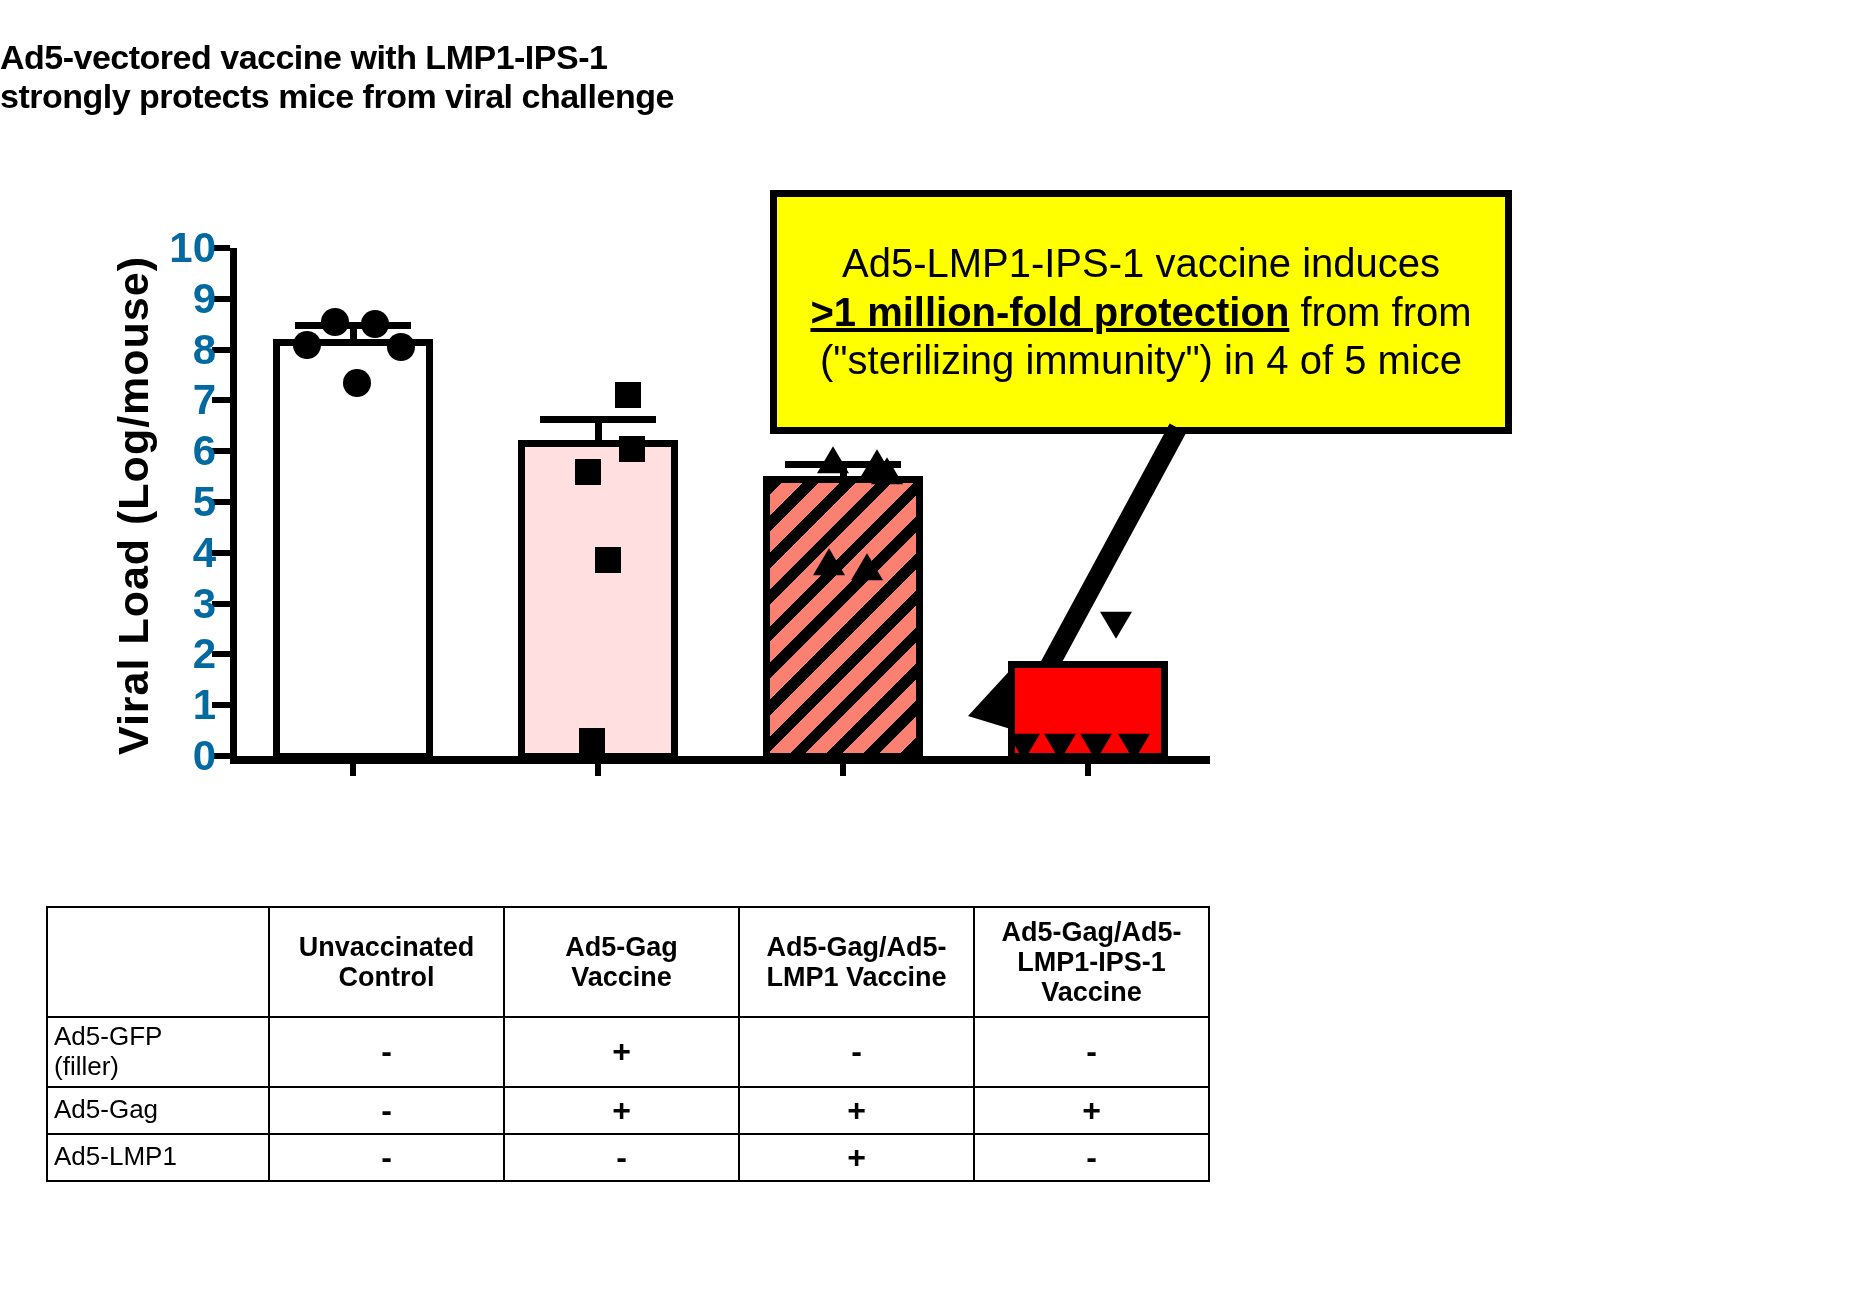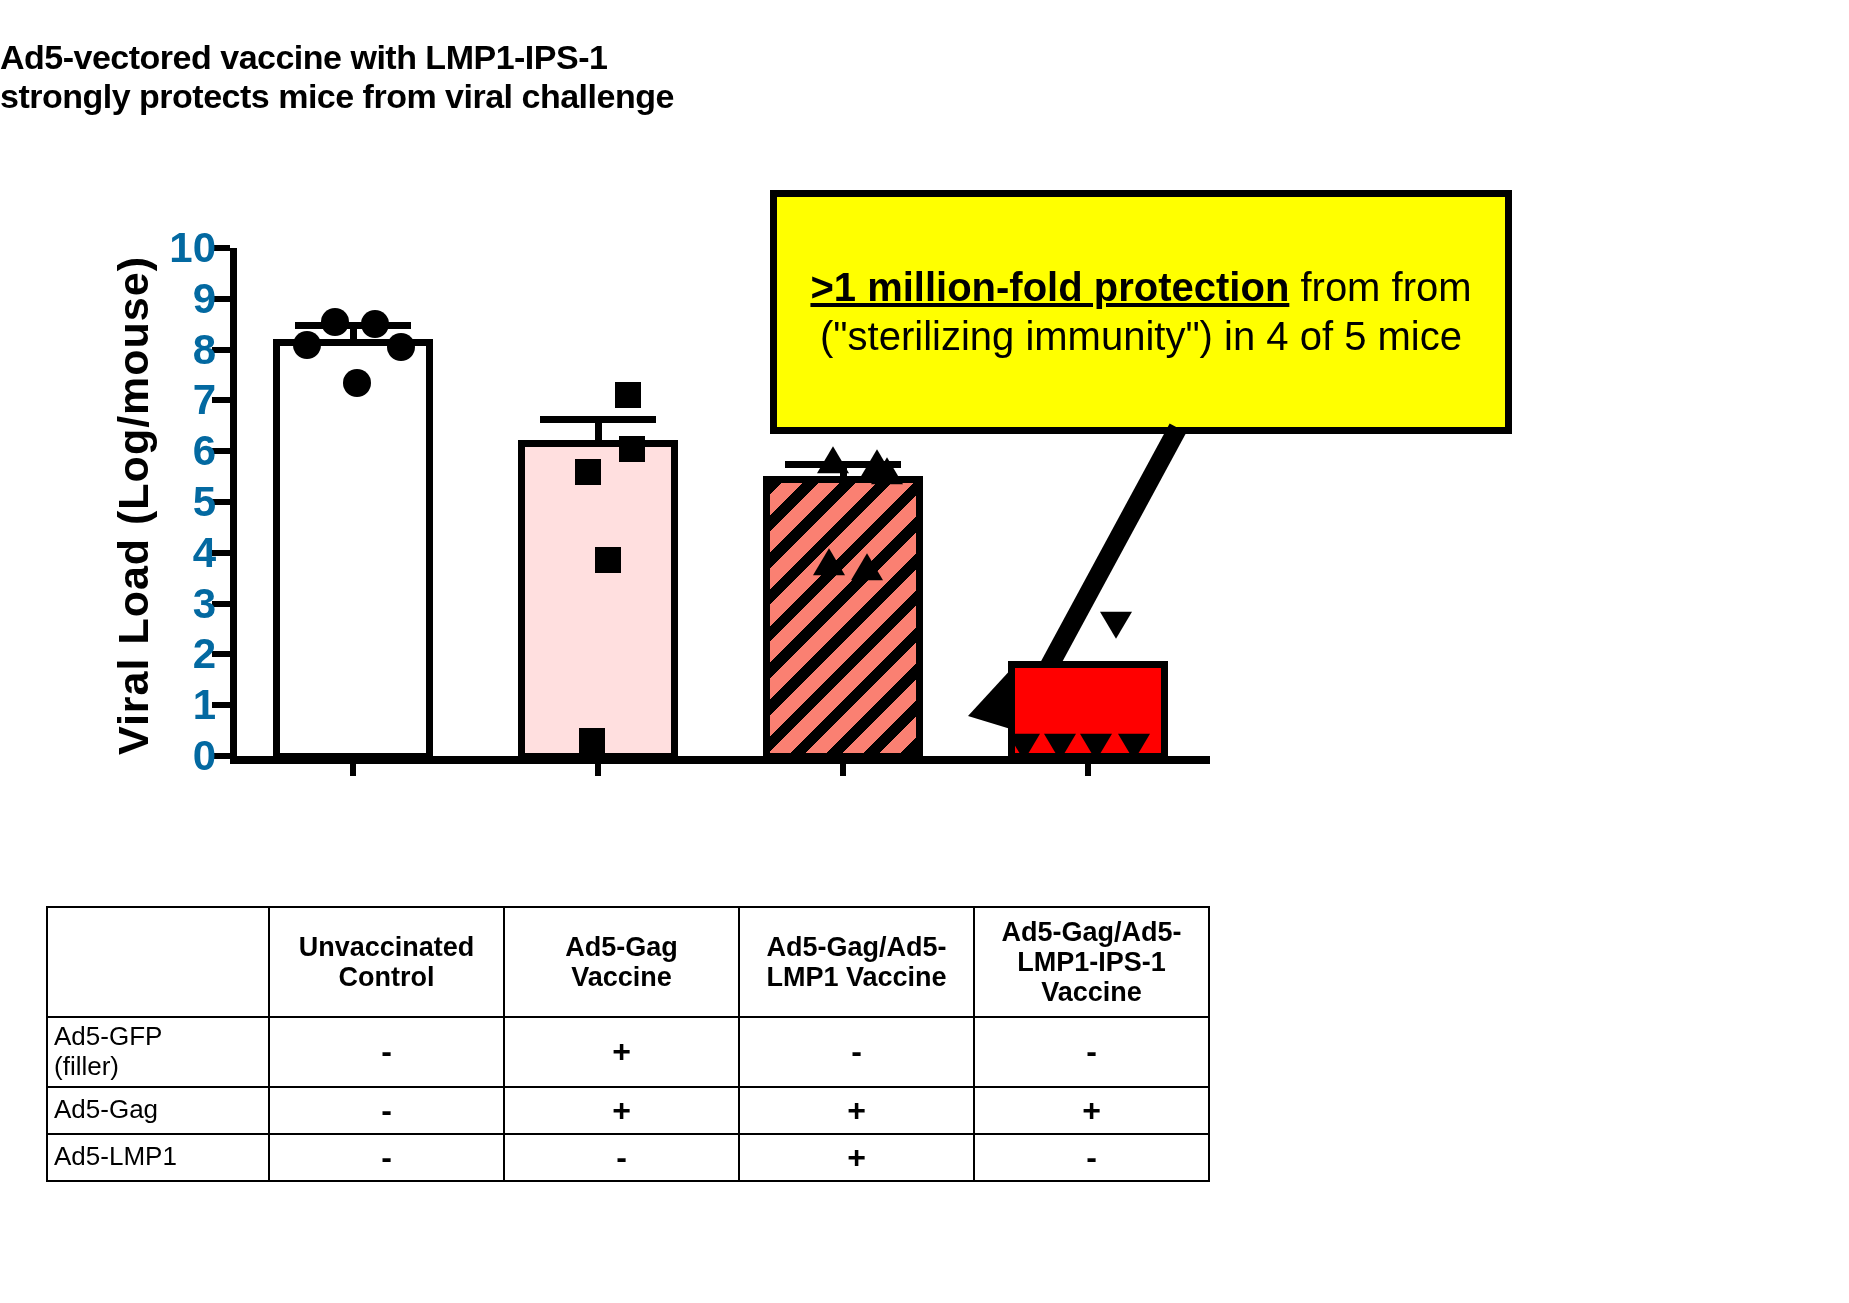--- a/index.html
+++ b/index.html
@@ -207,20 +207,21 @@
   #cond-table col.lab { width: 222px; }
   #cond-table col.c { width: 235px; }
 </style>
 </head>
 <body>
 
 <div id="figure-title">Ad5-vectored vaccine with LMP1-IPS-1
 strongly protects mice from viral challenge</div>
 
 <div id="callout-box">
+  <span class="cl">Ad5-LMP1-IPS-1 vaccine induces</span>
   <span class="cl"><span class="emph">&gt;1 million-fold protection</span><span> from from</span></span>
   <span class="cl">("sterilizing immunity") in 4 of 5 mice</span>
 </div>
 
 <svg id="callout-arrow" viewBox="0 0 270 370">
   <g>
     <path d="M 248 8 L 90 300" stroke="#000" stroke-width="19" fill="none"></path>
     <polygon points="110,318 38,296 84,246" fill="#000"></polygon>
   </g>
 </svg>

